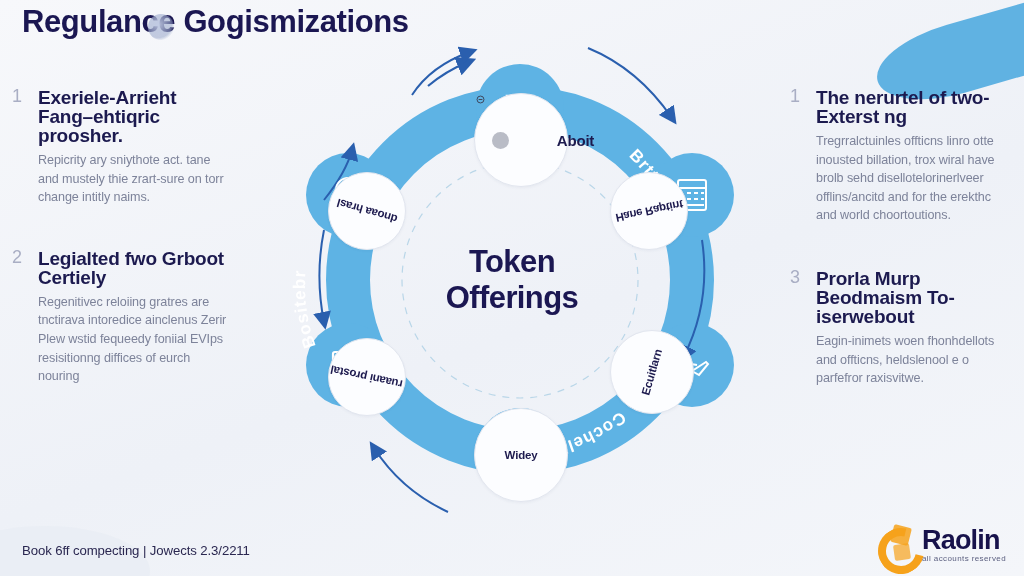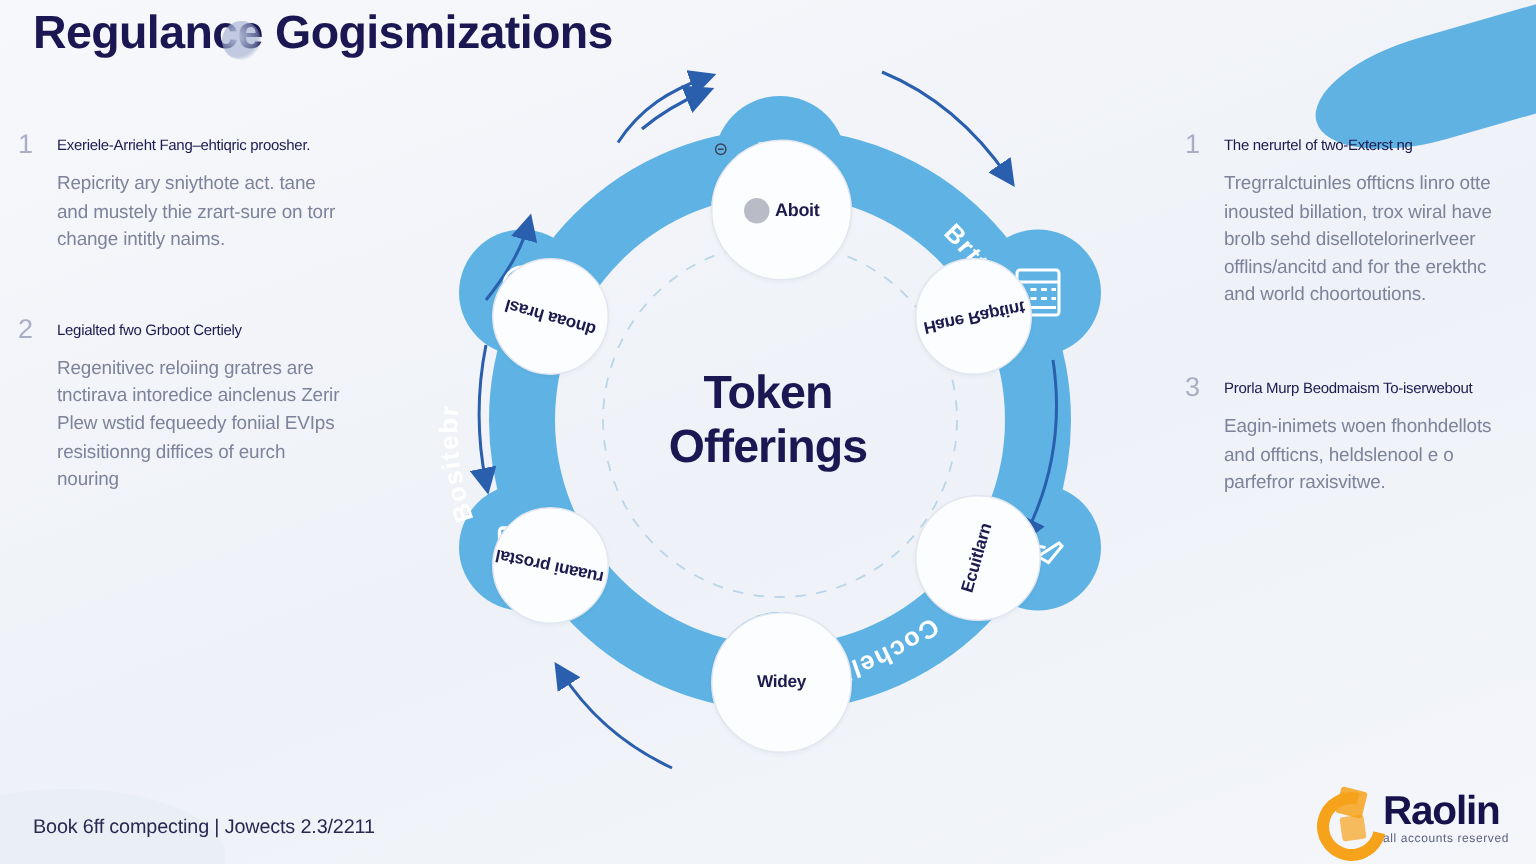--- a/index.html
+++ b/index.html
@@ -40,22 +40,22 @@
   
   .col{position:absolute;top:88px;width:226px;}
   .col.left{left:8px;}
   .col.right{left:786px;}
   .item{position:relative;padding-left:30px;margin-bottom:26px;}
   .item .num{
     position:absolute;left:4px;top:-2px;
     font-size:18px;color:#a9aec4;font-weight:400;
   }
   .item h3{
-    margin:0 0 6px 0;font-size:10px;line-height:19px;
-    font-weight:normal;color:#1c1a4f;letter-spacing:-0.2px;
+    margin:0 0 6px 0;font-size:19px;line-height:19px;
+    font-weight:bold;color:#1c1a4f;letter-spacing:-0.2px;
   }
   .item p{
     margin:0;font-size:12.6px;line-height:18.6px;
     color:#7d839a;letter-spacing:-0.1px;
   }
   .item.spaced{margin-top:42px;}
 
   
   #diagram{position:absolute;left:232px;top:0px;width:560px;height:560px;}
   #diagram svg{position:absolute;inset:0;}
@@ -81,21 +81,21 @@
   .bubble span{
     font-size:11.5px;font-weight:bold;color:#1d1a4e;
     white-space:nowrap;letter-spacing:-0.2px;
   }
   .bubble .mini-ic{
     width:17px;height:17px;border-radius:50%;
     background:#b9bcc6;margin-right:4px;flex:none;
     display:flex;align-items:center;justify-content:center;
   }
   .bubble.b-top{left:242px;top:93px;width:92px;height:92px;}
-  .bubble.b-top span{font-size:12px;}
+  .bubble.b-top span{font-size:15px;margin-left:44px;}
   .bubble.b-tl{left:96px;top:172px;}
   .bubble.b-tr{left:378px;top:172px;}
   .bubble.b-bl{left:96px;top:338px;}
   .bubble.b-br{left:378px;top:330px;width:82px;height:82px;}
   .bubble.b-bot{left:242px;top:408px;width:92px;height:92px;}
   .rot-a{display:block;transform:rotate(196deg);}
   .rot-b{display:block;transform:rotate(168deg) scaleX(-1);}
   .rot-c{display:block;transform:rotate(192deg);}
   .rot-d{display:block;transform:rotate(-74deg);}
 

